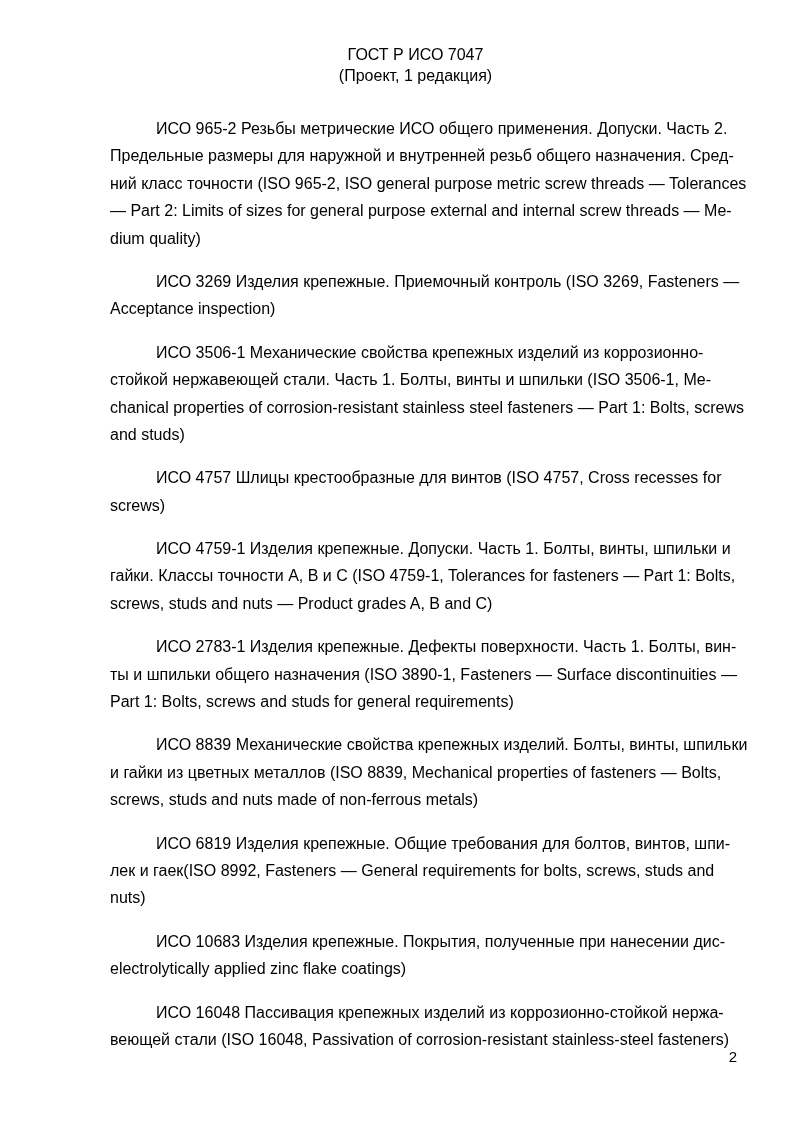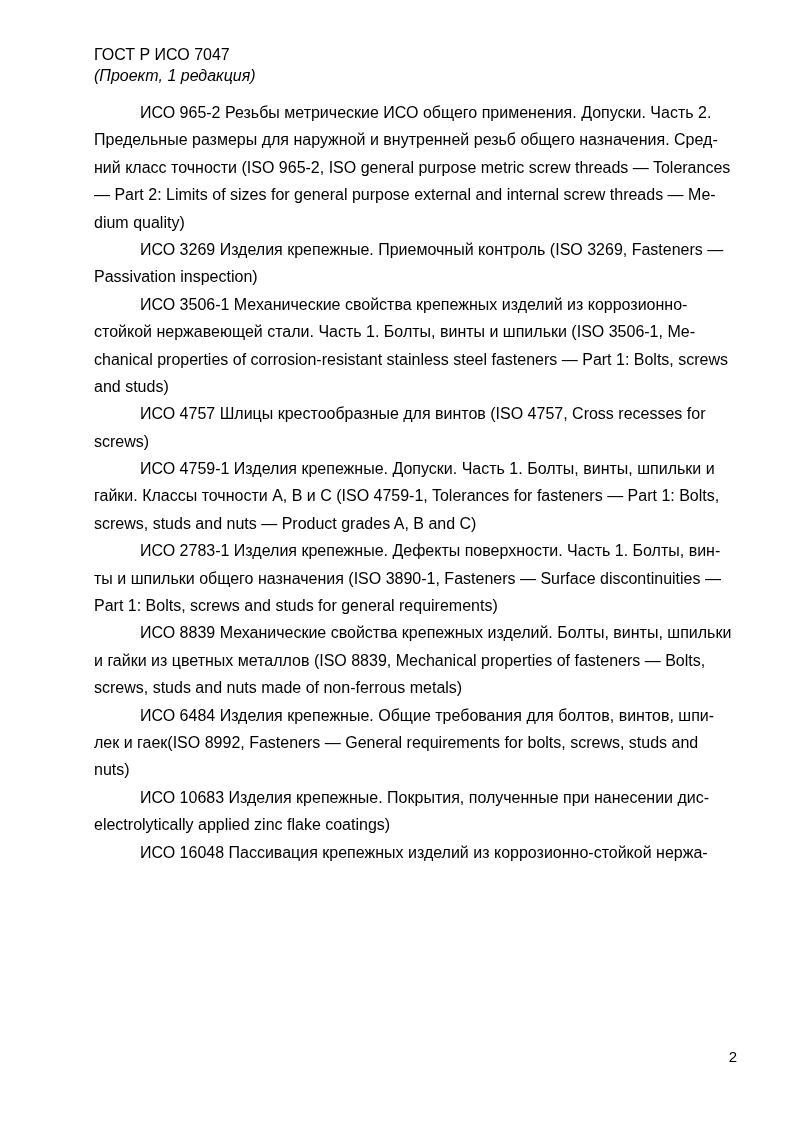--- a/index.html
+++ b/index.html
@@ -20,38 +20,37 @@
     top: 0; left: 0;
     width: 793px;
     height: 1122px;
     background: #ffffff;
   }
   .header {
     position: absolute;
     top: 44px;
     left: 94px;
     width: 643px;
-    text-align: left;
+    text-align: center;
     font-size: 16px;
     line-height: 21px;
     white-space: nowrap;
   }
   .doc-status {
-    font-style: italic;
   }
   .content {
     position: absolute;
     top: 99px;
     left: 94px;
     width: 643px;
     font-size: 16px;
     line-height: 27.4px;
   }
   .para {
-    margin: 0;
+    margin: 16px;
     padding: 0;
   }
   .line {
     white-space: nowrap;
     height: 27.4px;
     text-align: left;
   }
   .line.first {
     padding-left: 46px;
   }
@@ -78,21 +77,21 @@
   <div class="content">
       <div class="para">
         <div class="line first">ИСО 965-2 Резьбы метрические ИСО общего применения. Допуски. Часть 2.</div>
         <div class="line">Предельные размеры для наружной и внутренней резьб общего назначения. Сред-</div>
         <div class="line">ний класс точности (ISO 965-2, ISO general purpose metric screw threads — Tolerances</div>
         <div class="line">— Part 2: Limits of sizes for general purpose external and internal screw threads — Me-</div>
         <div class="line">dium quality)</div>
       </div>
       <div class="para">
         <div class="line first">ИСО 3269 Изделия крепежные. Приемочный контроль (ISO 3269, Fasteners —</div>
-        <div class="line">Passivation inspection)</div>
+        <div class="line">Acceptance inspection)</div>
       </div>
       <div class="para">
         <div class="line first">ИСО 3506-1 Механические свойства крепежных изделий из коррозионно-</div>
         <div class="line">стойкой нержавеющей стали. Часть 1. Болты, винты и шпильки (ISO 3506-1, Me-</div>
         <div class="line">chanical properties of corrosion-resistant stainless steel fasteners — Part 1: Bolts, screws</div>
         <div class="line">and studs)</div>
       </div>
       <div class="para">
         <div class="line first">ИСО 4757 Шлицы крестообразные для винтов (ISO 4757, Cross recesses for</div>
         <div class="line">screws)</div>
@@ -106,30 +105,31 @@
         <div class="line first">ИСО 2783-1 Изделия крепежные. Дефекты поверхности. Часть 1. Болты, вин-</div>
         <div class="line">ты и шпильки общего назначения (ISO 3890-1, Fasteners — Surface discontinuities —</div>
         <div class="line">Part 1: Bolts, screws and studs for general requirements)</div>
       </div>
       <div class="para">
         <div class="line first">ИСО 8839 Механические свойства крепежных изделий. Болты, винты, шпильки</div>
         <div class="line">и гайки из цветных металлов (ISO 8839, Mechanical properties of fasteners — Bolts,</div>
         <div class="line">screws, studs and nuts made of non-ferrous metals)</div>
       </div>
       <div class="para">
-        <div class="line first">ИСО 6484 Изделия крепежные. Общие требования для болтов, винтов, шпи-</div>
+        <div class="line first">ИСО 6819 Изделия крепежные. Общие требования для болтов, винтов, шпи-</div>
         <div class="line">лек и гаек(ISO 8992, Fasteners — General requirements for bolts, screws, studs and</div>
         <div class="line">nuts)</div>
       </div>
       <div class="para">
         <div class="line first">ИСО 10683 Изделия крепежные. Покрытия, полученные при нанесении дис-</div>
         <div class="line">electrolytically applied zinc flake coatings)</div>
       </div>
       <div class="para">
         <div class="line first">ИСО 16048 Пассивация крепежных изделий из коррозионно-стойкой нержа-</div>
+        <div class="line">веющей стали (ISO 16048, Passivation of corrosion-resistant stainless-steel fasteners)</div>
       </div>
     </div>
 
   <div class="footer">
     <span>2</span>
   </div>
 
 </div>
 
 </body></html>

